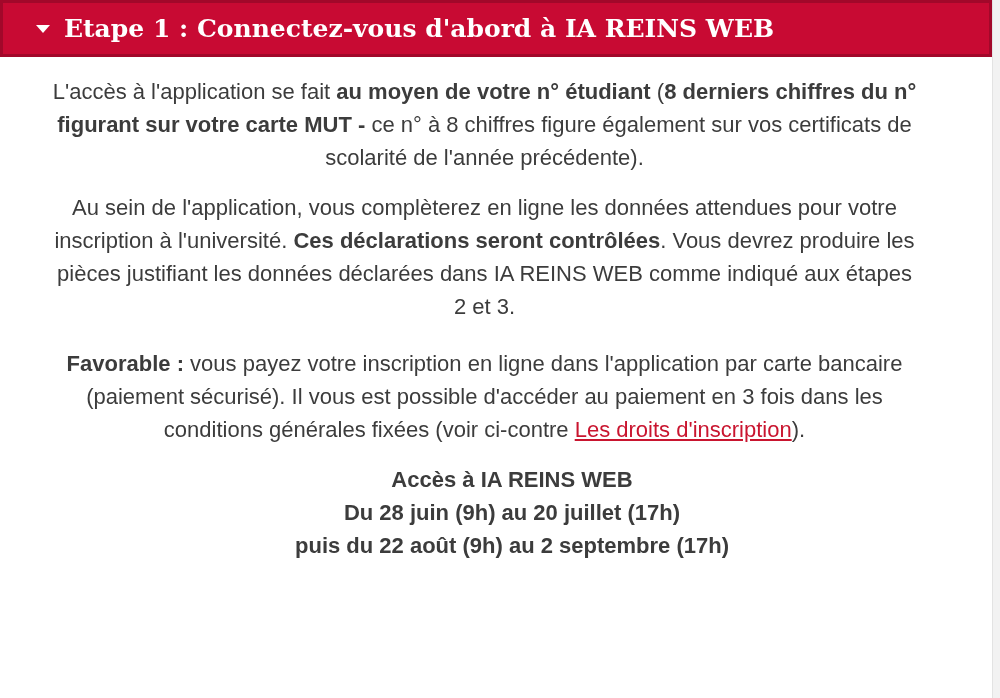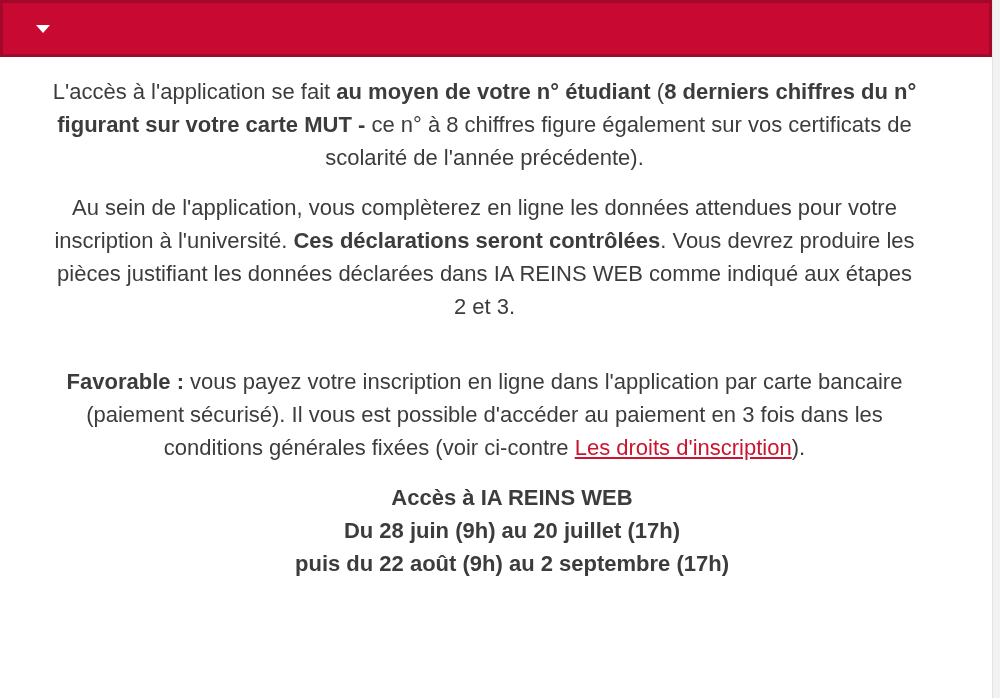--- a/index.html
+++ b/index.html
@@ -52,41 +52,42 @@
     letter-spacing: 0px;
     white-space: nowrap;
   }
   .body {
     padding: 18px 73px 0 50px;
     color: var(--text);
     font-size: 22px;
     line-height: 33px;
   }
   .body p { margin: 0 0 17px 0; text-align: center; }
-  p.mb-lg { margin-bottom: 42px; }
+  p.mb-lg { margin-bottom: 24px; }
   b, .b { font-weight: 700; }
   a.red-link {
     color: var(--link);
     text-decoration: underline;
     cursor: pointer;
   }
   .access {
     text-align: center;
     margin: 0 -73px 0 -50px; 
     padding-left: 32px;
   }
   .access div { line-height: 33px; }
 </style>
 </head>
 <body>
 
 <div class="panel">
 
   <div class="accordion-header">
     <span class="tri-down"></span>
+    <span class="accordion-title">Etape 1 : Connectez-vous d'abord à IA REINS WEB</span>
   </div>
 
   <div class="body">
 
     <p><span>L'accès à l'application se fait </span><span class="b">au moyen de votre n° étudiant</span><span> (</span><span class="b">8 derniers chiffres du n° figurant sur votre carte MUT -</span><span> ce n° à 8 chiffres figure également sur vos certificats de scolarité de l'année précédente).</span></p>
 
 
     <p class="mb-lg"><span>Au sein de l'application, vous complèterez en ligne les données attendues pour votre inscription à l'université. </span><span class="b">Ces déclarations seront contrôlées</span><span>. Vous devrez produire les pièces justifiant les données déclarées dans IA REINS WEB comme indiqué aux étapes 2 et 3.</span></p>
 
     <p><span class="b">Favorable :</span><span> vous payez votre inscription en ligne dans l'application par carte bancaire (paiement sécurisé). Il vous est possible d'accéder au paiement en 3 fois dans les conditions générales fixées (voir ci-contre </span><a class="red-link">Les droits d'inscription</a><span>).</span></p>

